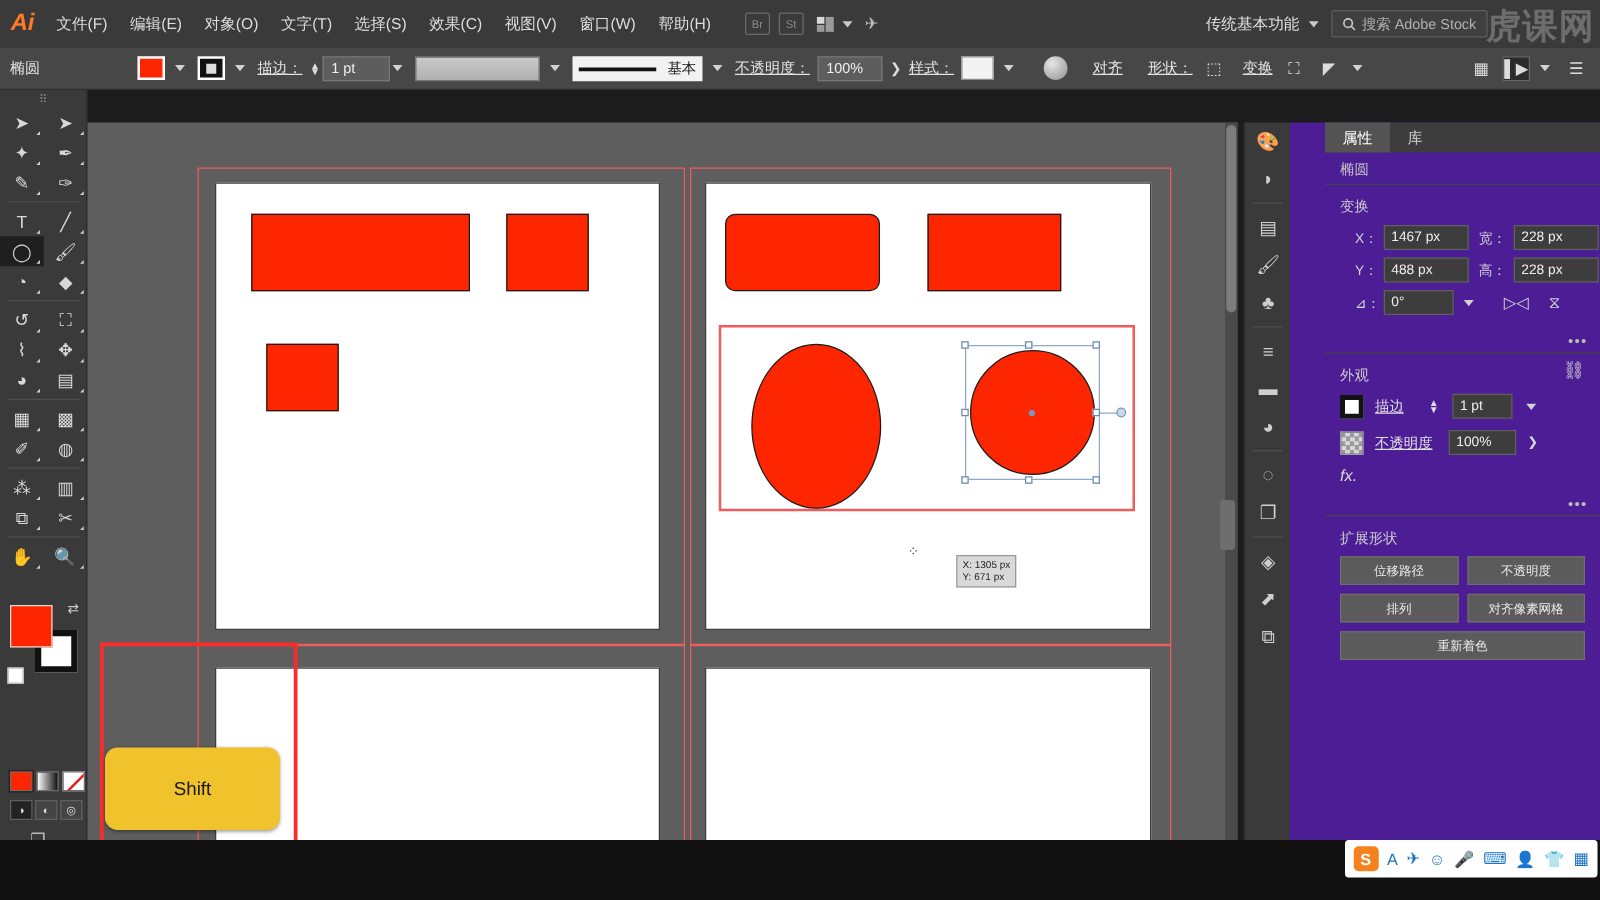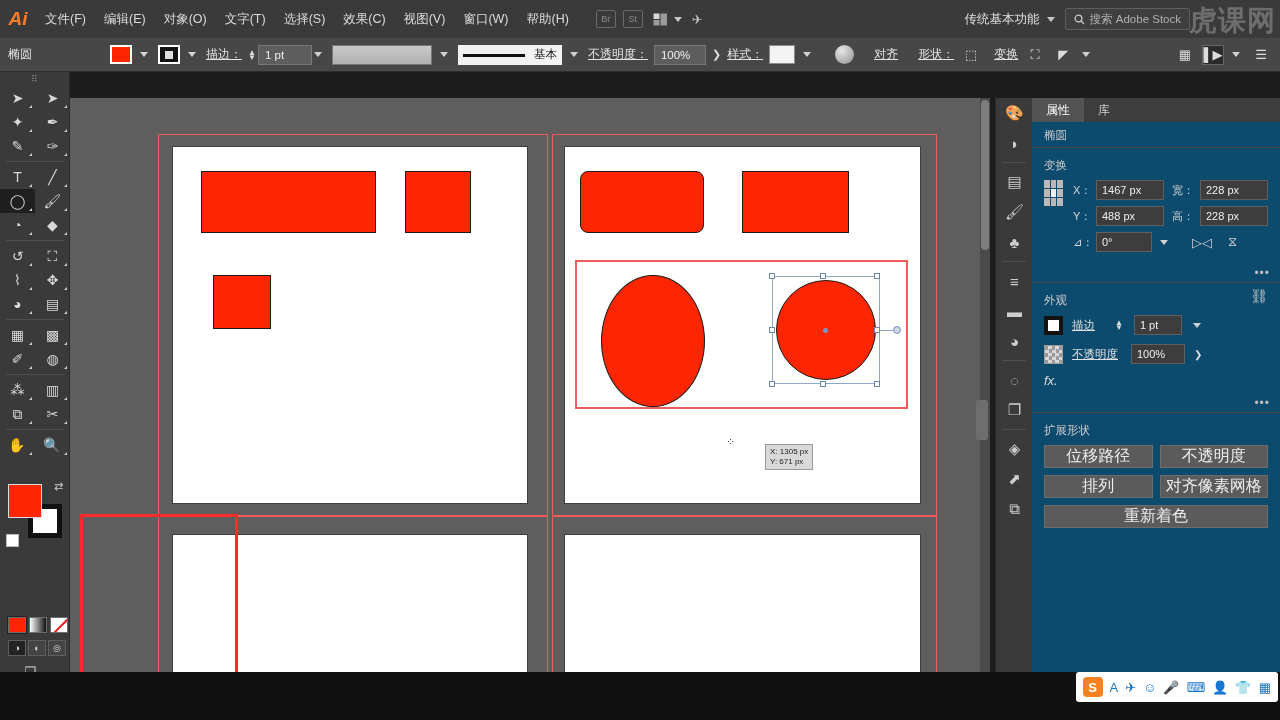--- a/index.html
+++ b/index.html
@@ -107,21 +107,21 @@
     background:#6e6e6e; border-radius:3px;}
 
   
   .dockrail{ position:absolute; left:995px; top:98px; width:37px; height:595px; background:#3a3a3a;
     border-left:1px solid #2b2b2b;}
   .rail-ic{ width:37px;height:30px;display:flex;align-items:center;justify-content:center;
     color:#cfcfcf; font-size:15px;}
   .rsep{ height:1px;background:#4f4f4f;margin:4px 6px;}
 
   
-  .props{ position:absolute; left:1032px; top:98px; width:248px; height:595px; background:#0c4a6e;}
+  .props{ position:absolute; left:1032px; top:98px; width:248px; height:595px; background:#4c1d95;padding-left:28px;}
   .ptabs{ display:flex; height:24px; background:#3d3d3d;}
   .ptab{ padding:0 14px; height:24px; line-height:24px; font-size:12px; color:#cfcfcf;}
   .ptab.on{ background:#535353; color:#fff;}
   .psec{ padding:8px 12px; }
   .psec-title{ font-size:11.5px; color:#cacaca; margin-bottom:7px;}
   .obj-name{ font-size:11.5px; color:#c4c4c4; padding:6px 12px 2px;}
   .divider{ height:1px; background:#454545; margin:2px 0;}
   .xf-row{ display:flex; align-items:center; gap:6px; margin-bottom:6px;}
   .xf-lab{ font-size:11px; color:#d6d6d6; width:17px; text-align:right;}
   .xf-field{ width:68px;height:20px;background:#3d3d3d;border:1px solid #5f5f5f;color:#eee;
@@ -133,21 +133,21 @@
   .ap-row{ display:flex;align-items:center;gap:9px; margin-bottom:9px;}
   .ap-sw{ width:19px;height:19px;border:1px solid #9a9a9a;}
   .ap-sw.fill{ background:#fe2600;}
   .ap-sw.stroke{ background:#fff; border:4px solid #131313; width:19px;height:19px;}
   .ap-sw.opa{ background:
       repeating-conic-gradient(#d8d8d8 0% 25%, #9a9a9a 0% 50%) 0 0/7px 7px;}
   .ap-lab{ font-size:11.5px;color:#e0e0e0; text-decoration:underline;}
   .ap-lab.nou{ text-decoration:none;}
   .qa-grid{ display:grid; grid-template-columns:1fr 1fr; gap:7px;}
   .qa-btn{ height:23px; background:#5b5b5b; border:1px solid #6d6d6d; color:#ececec;
-    font-size:16px; display:flex;align-items:center;justify-content:center;}
+    font-size:10px; display:flex;align-items:center;justify-content:center;}
   .qa-btn.full{ grid-column:1 / span 2;}
   .dots{ text-align:right; color:#bbb; font-size:12px; letter-spacing:1px; padding-right:10px;}
 
   
   .statusbar{ position:absolute; left:70px; top:690px; width:920px; height:22px;
     background:#3f3f3f; display:flex; align-items:center; gap:6px; padding:0 8px; font-size:11px;
     color:#d8d8d8;}
   .zoomfield{ width:46px; }
   .pagefield{ width:78px;height:16px;background:#4e4e4e;border:1px solid #666; font-size:10.5px;
     display:flex;align-items:center;padding:0 4px; color:#e4e4e4;}
@@ -345,20 +345,21 @@
       </div>
     </div>
 
     <div class="guide" style="left:88px;top:418px;width:390px;height:182px"></div>
     <div class="artboard" style="left:102px;top:436px;width:356px;height:170px"></div>
 
     <div class="guide" style="left:482px;top:418px;width:385px;height:182px"></div>
     <div class="artboard" style="left:494px;top:436px;width:357px;height:170px"></div>
 
     <div class="redbox" style="left:10px;top:416px;width:158px;height:168px"></div>
+    <div class="keyhint" style="left:14px;top:500px">Shift</div>
 
     <div class="vscroll">
         <div class="vthumb"></div>
       </div>
     <div class="hscroll">
         <div class="hthumb"></div>
       </div>
   </div>
   <div class="panel-grip"></div>
 

